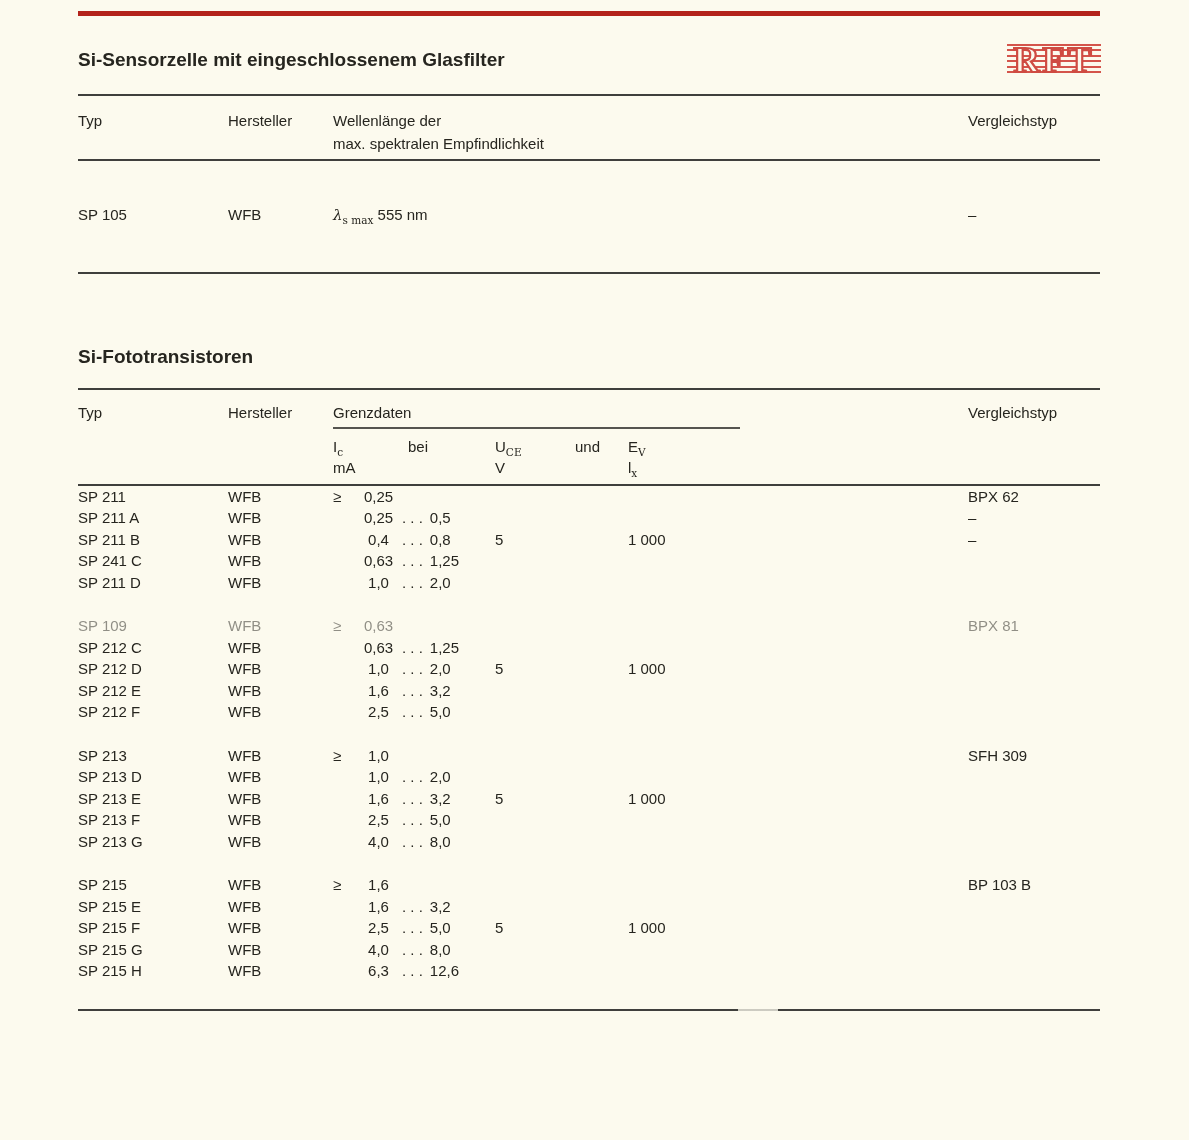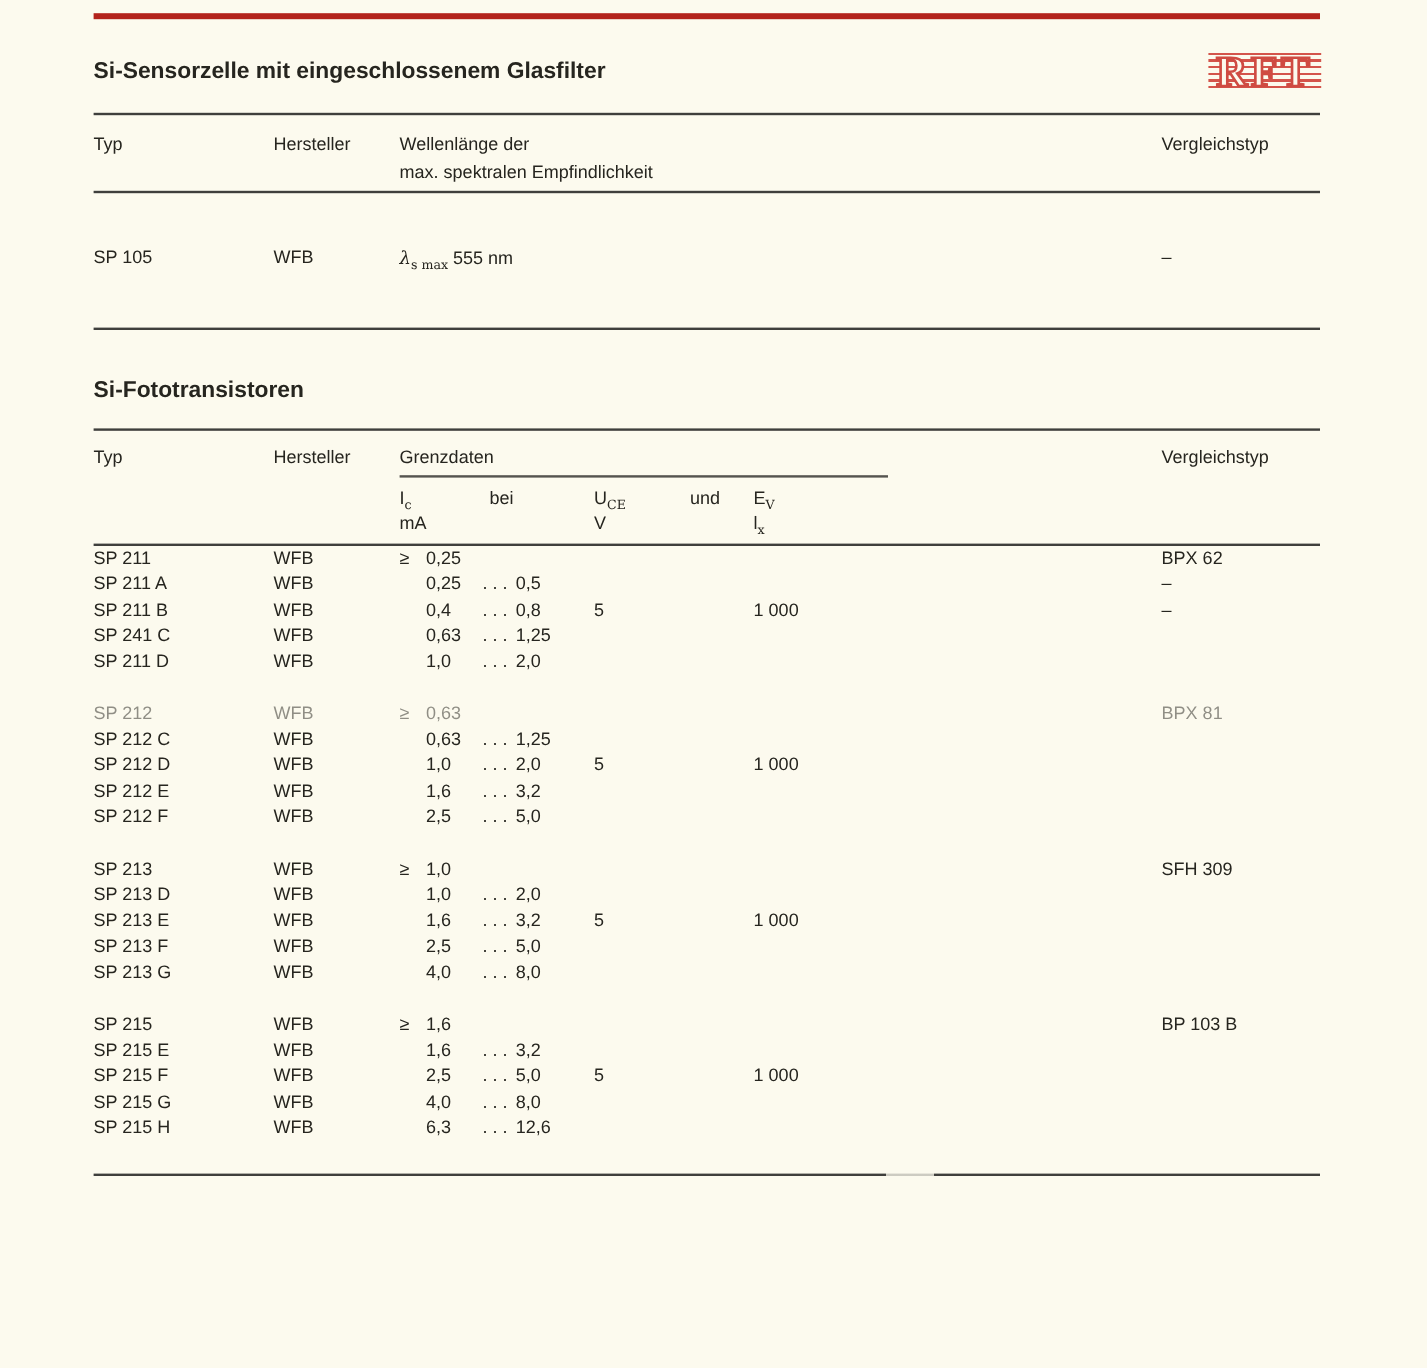--- a/index.html
+++ b/index.html
@@ -15,21 +15,21 @@
   
   .rft-logo { position:absolute; top:40px; left:1007px; width:94px; height:40px; }
   .rft-stripes { position:absolute; left:0; right:0; top:4px; bottom:4px;
     background:repeating-linear-gradient(to bottom,#d4544b 0 2px, transparent 2px 5.5px); }
   .rft-text { position:absolute; inset:0; text-align:center; font-family:"Liberation Serif", serif;
     font-weight:bold; font-size:36px; line-height:40px; letter-spacing:3px;
     color:#fcfaee; -webkit-text-stroke:2.2px #cf4b42; }
 
   h2 { margin:0; font-size:19px; line-height:22px; font-weight:bold; }
   .sec1-title { padding-top:33px; }
-  .sec2-title { padding-top:40px; }
+  .sec2-title { padding-top:72px; }
 
   .rule { height:2px; background:#3f3f3c; }
   .rule-t1-top { margin-top:23px; }
   .rule-t2-top { margin-top:20px; }
   .rule-t2-head { margin-top:6px; }
   .rule-bottom { margin-top:27px;
     background:linear-gradient(90deg,#3f3f3c 0,#3f3f3c 660px,rgba(63,63,60,.25) 660px,rgba(63,63,60,.25) 700px,#3f3f3c 700px,#3f3f3c 100%); }
 
   .t1grid { display:grid; grid-template-columns:150px 105px 635px 132px; align-items:start; }
   .t2grid { display:grid; grid-template-columns:150px 105px 162px 133px 340px 132px; align-items:start; }
@@ -48,21 +48,21 @@
 
   sub { font-family:"DejaVu Serif", serif; font-size:10.5px; line-height:0; letter-spacing:0; }
   .lam { font-family:"DejaVu Serif", serif; font-style:italic; }
 
   #rows { font-size:15px; }
   .group { margin-top:22px; }
   .group:first-child { margin-top:0; }
   .t2-row { line-height:21.5px; }
   .t2-row.faded { opacity:.5; }
   .prefix { display:inline-block; width:22px; }
-  .v1 { display:inline-block; width:47px; }
+  .v1 { display:inline-block; width:47px;text-align:center; }
   .dots { margin-right:7px; white-space:pre; }
 </style>
 </head>
 <body>
 
 <div class="page">
 
 
   <div class="rft-logo">
     <span class="rft-stripes"></span>
@@ -193,21 +193,21 @@
     <div>
       <span class="prefix"></span><span class="v1">1,0</span><span class="dots">. . .</span><span>2,0</span>
     </div>
     <div></div>
     <div></div>
     <div></div>
   </div>
 </div>
       <div class="group">
   <div class="t2grid t2-row faded">
-    <div>SP 212</div>
+    <div>SP 109</div>
     <div>WFB</div>
     <div>
       <span class="prefix">≥</span><span class="v1">0,63</span><span class="dots"></span><span></span>
     </div>
     <div></div>
     <div></div>
     <div>BPX 81</div>
   </div>
 
   <div class="t2grid t2-row">

